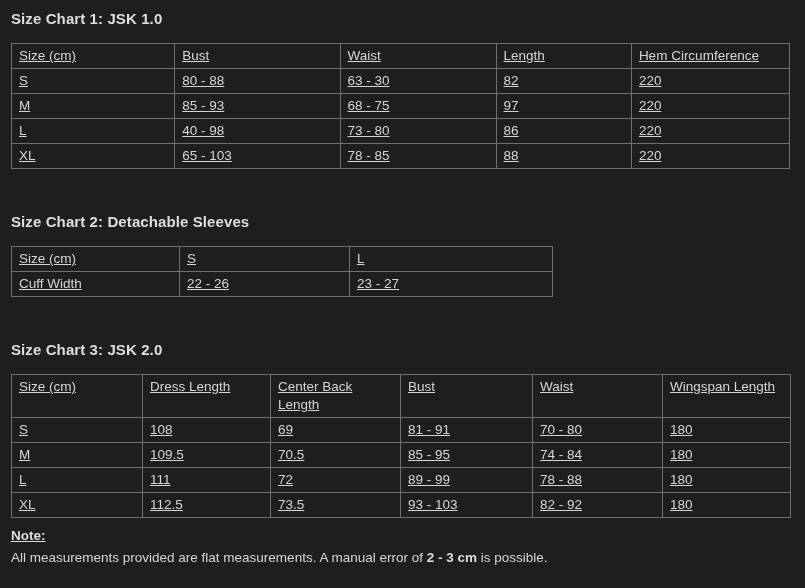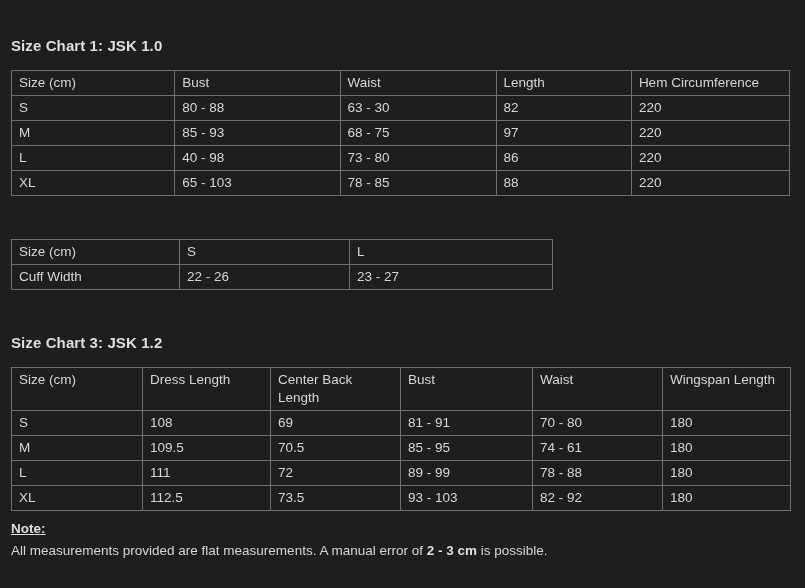--- a/index.html
+++ b/index.html
@@ -10,32 +10,33 @@
   }
   *{box-sizing:border-box;margin:0;padding:0;}
   html,body{width:805px;height:588px;}
   body{
     background:var(--bg);
     color:var(--text);
     font-family:"Liberation Sans","DejaVu Sans",sans-serif;
     padding:9px 11px 0 11px;
     overflow:hidden;
   }
-  .chart-section{margin-bottom:43px;margin-top:27px;}
+  .chart-section{margin-bottom:43px;}
   .chart-title{
     font-size:15px;
     font-weight:700;
     color:var(--heading);
     line-height:20px;
     margin-bottom:14px;
     letter-spacing:.1px;
   }
   table.chart-table{
     border-collapse:collapse;
     table-layout:fixed;
+    text-decoration:underline;
   }
   table.chart-table th,
   table.chart-table td{
     border:1px solid var(--border);
     font-size:13.5px;
     font-weight:400;
     line-height:18px;
     padding:3px 7px;
     text-align:left;
     vertical-align:top;
@@ -112,40 +113,41 @@
             <td>65 - 103</td>
             <td>78 - 85</td>
             <td>88</td>
             <td>220</td>
           </tr>
         </tbody>
       </table>
   </section>
 
   <section class="chart-section">
+    <h2 class="chart-title">Size Chart 2: Detachable Sleeves</h2>
     <table class="chart-table t1">
         <thead>
           <tr>
             <th>Size (cm)</th>
             <th>S</th>
             <th>L</th>
           </tr>
         </thead>
         <tbody>
           <tr>
             <td>Cuff Width</td>
             <td>22 - 26</td>
             <td>23 - 27</td>
           </tr>
         </tbody>
       </table>
   </section>
 
   <section class="chart-section section-last">
-    <h2 class="chart-title">Size Chart 3: JSK 1.2</h2>
+    <h2 class="chart-title">Size Chart 3: JSK 2.0</h2>
     <table class="chart-table t2">
         <thead>
           <tr>
             <th>Size (cm)</th>
             <th>Dress Length</th>
             <th>Center Back Length</th>
             <th>Bust</th>
             <th>Waist</th>
             <th>Wingspan Length</th>
           </tr>
@@ -157,21 +159,21 @@
             <td>69</td>
             <td>81 - 91</td>
             <td>70 - 80</td>
             <td>180</td>
           </tr>
           <tr>
             <td>M</td>
             <td>109.5</td>
             <td>70.5</td>
             <td>85 - 95</td>
-            <td>74 - 61</td>
+            <td>74 - 84</td>
             <td>180</td>
           </tr>
           <tr>
             <td>L</td>
             <td>111</td>
             <td>72</td>
             <td>89 - 99</td>
             <td>78 - 88</td>
             <td>180</td>
           </tr>

